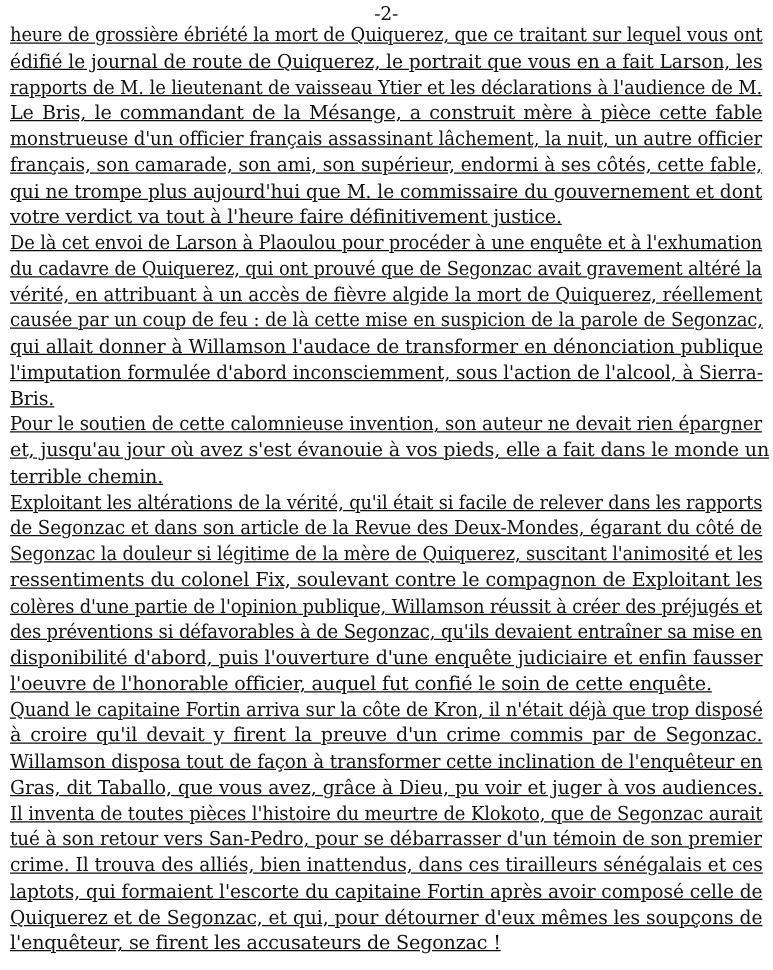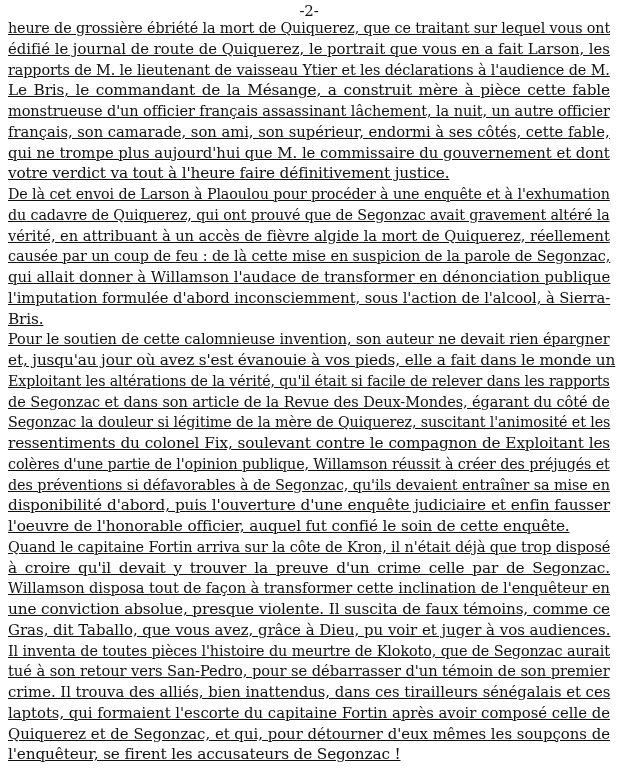--- a/index.html
+++ b/index.html
@@ -36,36 +36,36 @@
         <span class="line" style="letter-spacing: -0.127527px; transform: scaleX(0.933333); transform-origin: left center;">du cadavre de Quiquerez, qui ont prouvé que de Segonzac avait gravement altéré la</span>
         <span class="line" style="letter-spacing: -0.0580645px; transform: scaleX(0.958599); transform-origin: left center;">vérité, en attribuant à un accès de fièvre algide la mort de Quiquerez, réellement</span>
         <span class="line" style="letter-spacing: -0.103937px; transform: scaleX(0.942097); transform-origin: left center;">causée par un coup de feu : de là cette mise en suspicion de la parole de Segonzac,</span>
         <span class="line" style="letter-spacing: -0.0229885px; transform: scaleX(0.972536); transform-origin: left center;">qui allait donner à Willamson l'audace de transformer en dénonciation publique</span>
         <span class="line" style="letter-spacing: -0.0517799px; transform: scaleX(0.961661); transform-origin: left center;">l'imputation formulée d'abord inconsciemment, sous l'action de l'alcool, à Sierra-</span>
         <span class="line last">Bris.</span>
       </p>
       <p class="para">
         <span class="line" style="letter-spacing: -0.0949367px; transform: scaleX(0.945055); transform-origin: left center;">Pour le soutien de cette calomnieuse invention, son auteur ne devait rien épargner</span>
         <span class="line">et, jusqu'au jour où avez s'est évanouie à vos pieds, elle a fait dans le monde un</span>
+        <span class="line last">terrible chemin.</span>
       </p>
       <p class="para">
         <span class="line" style="letter-spacing: -0.136223px; transform: scaleX(0.930448); transform-origin: left center;">Exploitant les altérations de la vérité, qu'il était si facile de relever dans les rapports</span>
         <span class="line" style="letter-spacing: -0.0828025px; transform: scaleX(0.949527); transform-origin: left center;">de Segonzac et dans son article de la Revue des Deux-Mondes, égarant du côté de</span>
         <span class="line" style="letter-spacing: -0.127527px; transform: scaleX(0.933333); transform-origin: left center;">Segonzac la douleur si légitime de la mère de Quiquerez, suscitant l'animosité et les</span>
         <span class="line">ressentiments du colonel Fix, soulevant contre le compagnon de Exploitant les</span>
         <span class="line" style="letter-spacing: -0.124611px; transform: scaleX(0.933333); transform-origin: left center;">colères d'une partie de l'opinion publique, Willamson réussit à créer des préjugés et</span>
         <span class="line" style="letter-spacing: -0.106918px; transform: scaleX(0.940625); transform-origin: left center;">des préventions si défavorables à de Segonzac, qu'ils devaient entraîner sa mise en</span>
         <span class="line">disponibilité d'abord, puis l'ouverture d'une enquête judiciaire et enfin fausser</span>
         <span class="line last">l'oeuvre de l'honorable officier, auquel fut confié le soin de cette enquête.</span>
       </p>
       <p class="para">
         <span class="line" style="letter-spacing: -0.103937px; transform: scaleX(0.942097); transform-origin: left center;">Quand le capitaine Fortin arriva sur la côte de Kron, il n'était déjà que trop disposé</span>
-        <span class="line">à croire qu'il devait y trouver la preuve d'un crime celle par de Segonzac.</span>
+        <span class="line">à croire qu'il devait y firent la preuve d'un crime commis par de Segonzac.</span>
         <span class="line" style="letter-spacing: -0.0705128px; transform: scaleX(0.955556); transform-origin: left center;">Willamson disposa tout de façon à transformer cette inclination de l'enquêteur en</span>
-        <span class="line">une conviction absolue, presque violente. Il suscita de faux témoins, comme ce</span>
         <span class="line last" style="letter-spacing: -0.00991736px; transform: scaleX(0.977273); transform-origin: left center;">Gras, dit Taballo, que vous avez, grâce à Dieu, pu voir et juger à vos audiences.</span>
       </p>
       <p class="para">
         <span class="line" style="letter-spacing: -0.112853px; transform: scaleX(0.939158); transform-origin: left center;">Il inventa de toutes pièces l'histoire du meurtre de Klokoto, que de Segonzac aurait</span>
         <span class="line" style="letter-spacing: -0.0580645px; transform: scaleX(0.958599); transform-origin: left center;">tué à son retour vers San-Pedro, pour se débarrasser d'un témoin de son premier</span>
         <span class="line" style="letter-spacing: -0.0262295px; transform: scaleX(0.970968); transform-origin: left center;">crime. Il trouva des alliés, bien inattendus, dans ces tirailleurs sénégalais et ces</span>
         <span class="line" style="letter-spacing: -0.0262295px; transform: scaleX(0.970968); transform-origin: left center;">laptots, qui formaient l'escorte du capitaine Fortin après avoir composé celle de</span>
         <span class="line" style="letter-spacing: -0.0197368px; transform: scaleX(0.97411); transform-origin: left center;">Quiquerez et de Segonzac, et qui, pour détourner d'eux mêmes les soupçons de</span>
         <span class="line last">l'enquêteur, se firent les accusateurs de Segonzac !</span>
       </p>

